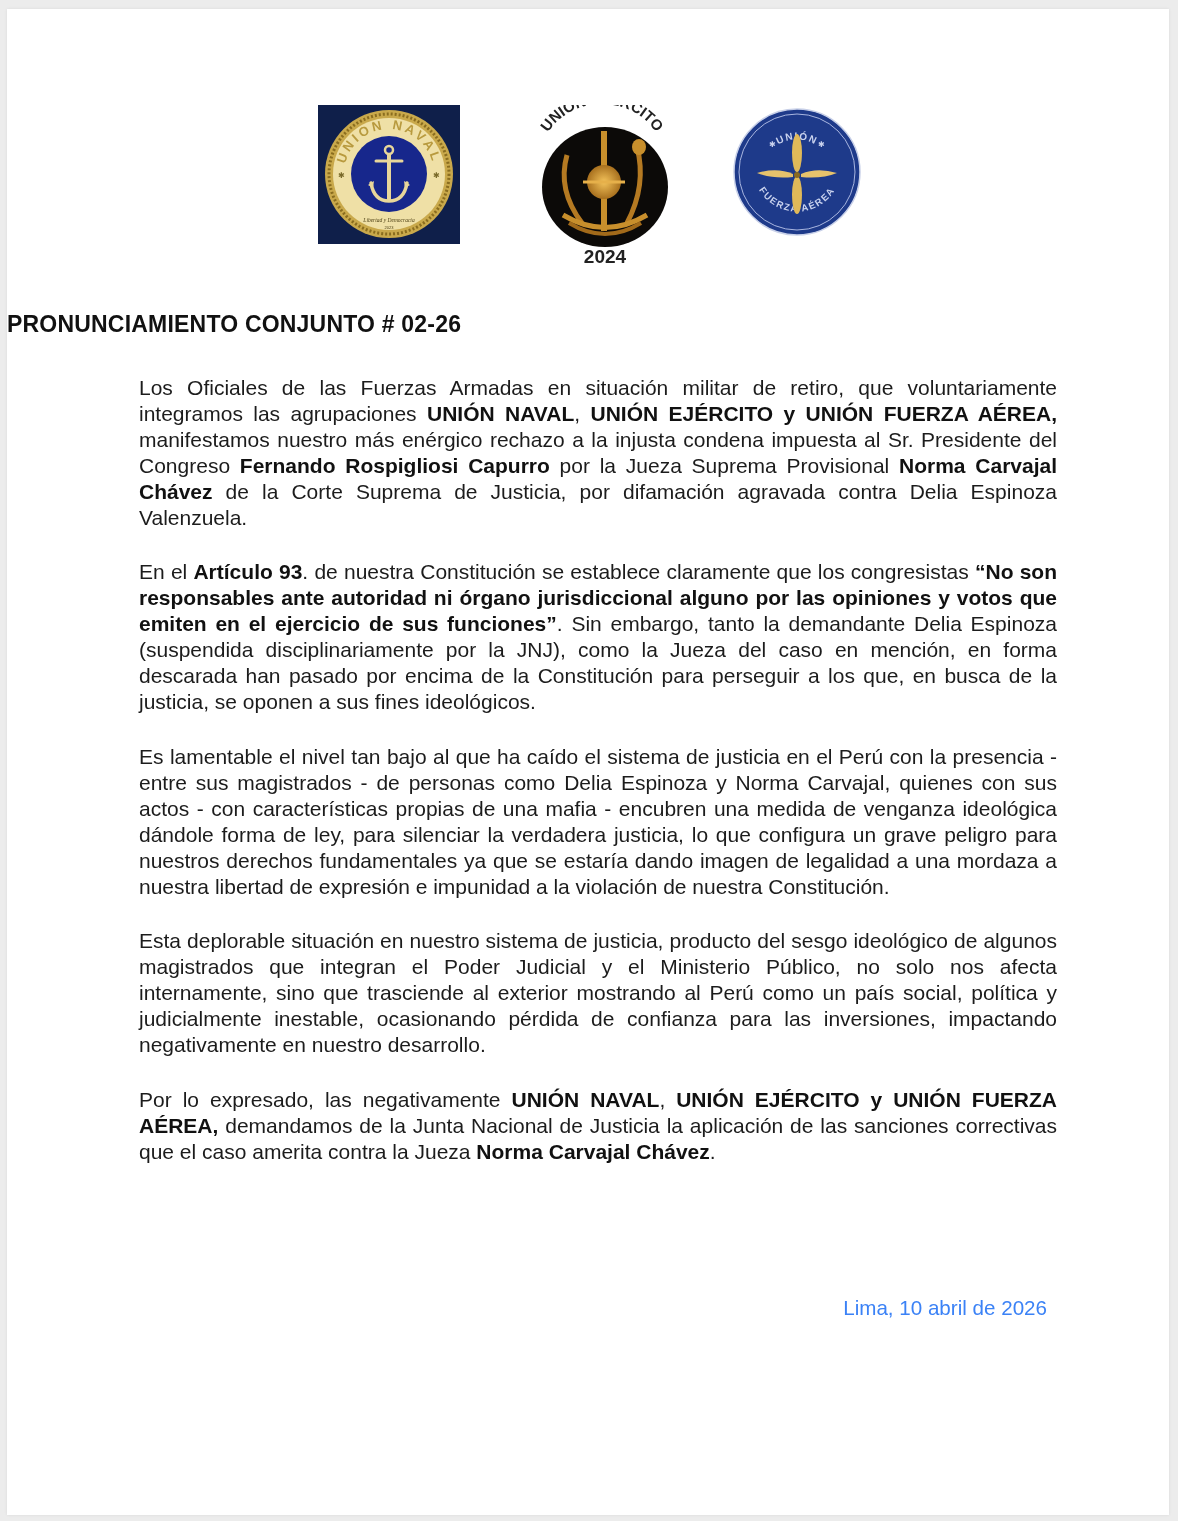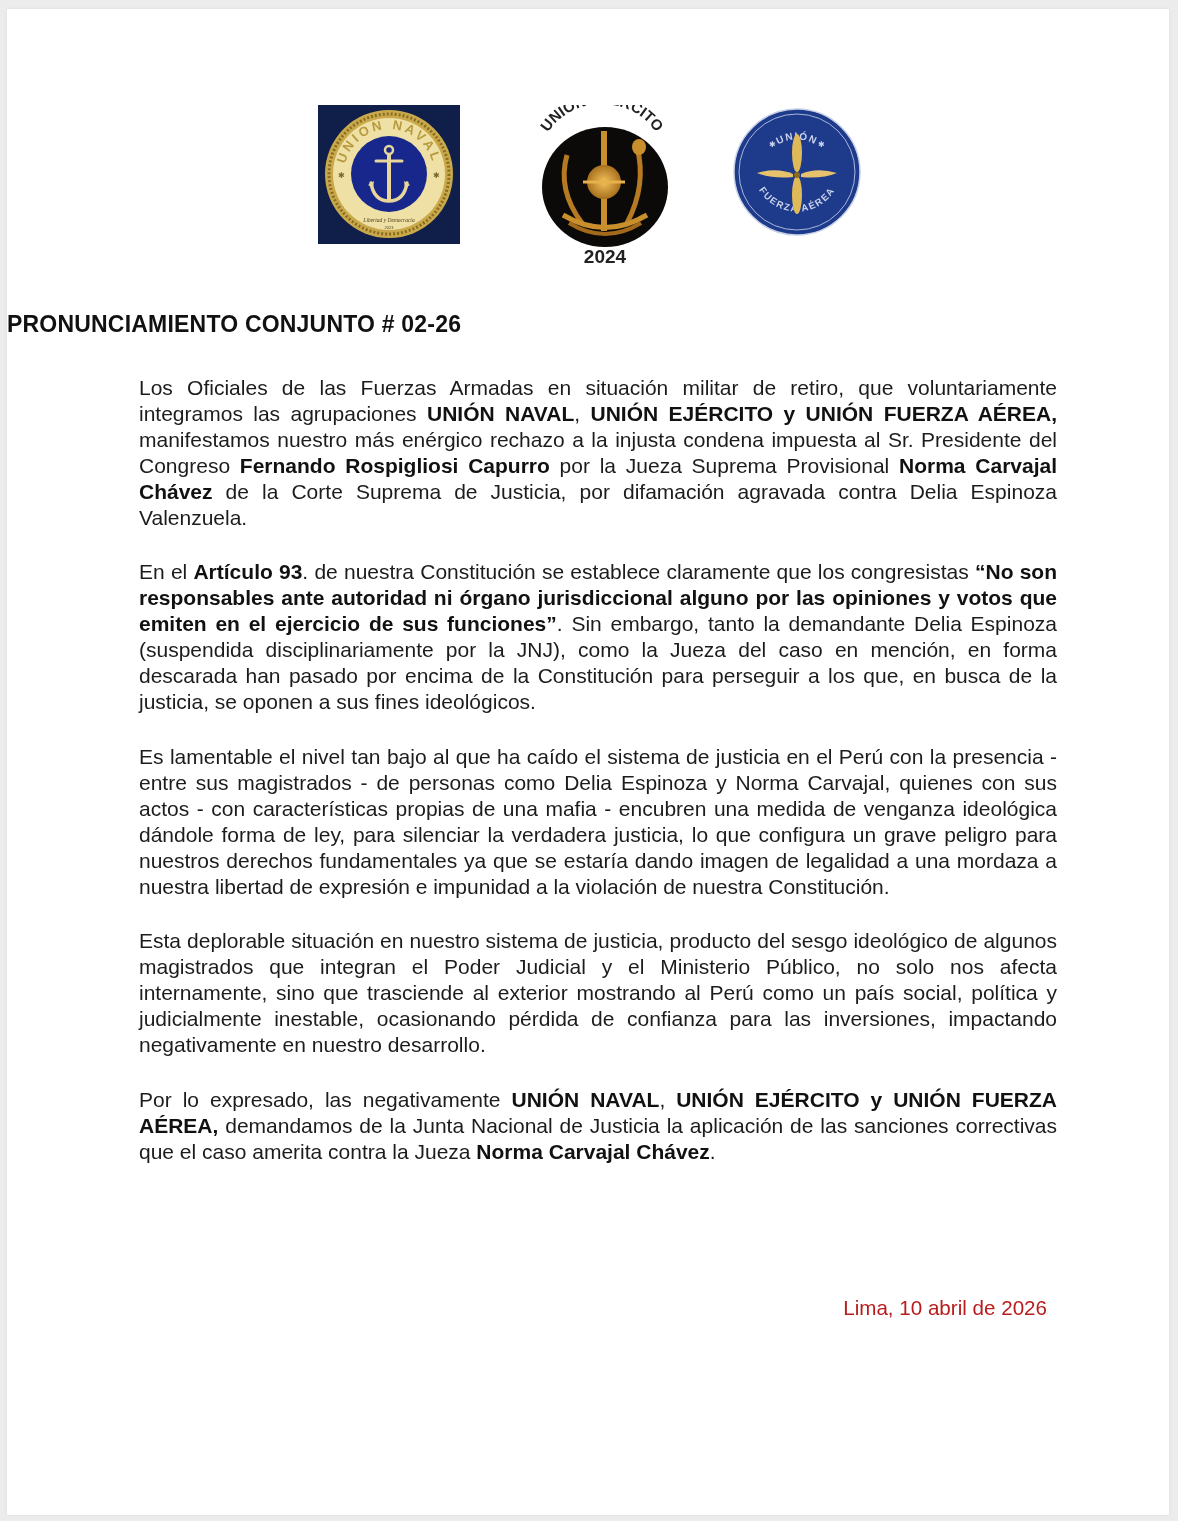--- a/index.html
+++ b/index.html
@@ -44,21 +44,21 @@
       text-align: justify;
       color: #1c1c1c;
     }
     .body-text p { margin: 0 0 28.4px 0; }
     .body-text b { font-weight: bold; color: #111; }
     .signature {
       position: absolute;
       right: 122px;
       top: 1287px;
       font-size: 20.6px;
-      color: #b91c1c;
+      color: #3b82f6;
     }
   </style>
 </head>
 <body>
 
 <div class="page">
 
   <div class="logos">
 
     <div class="logo logo-naval">

